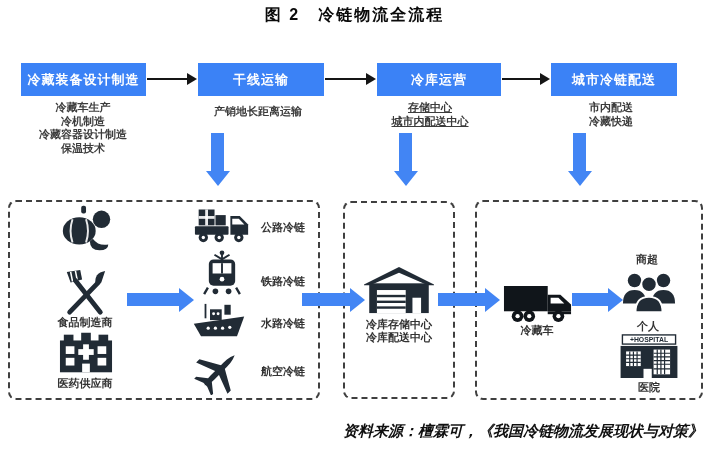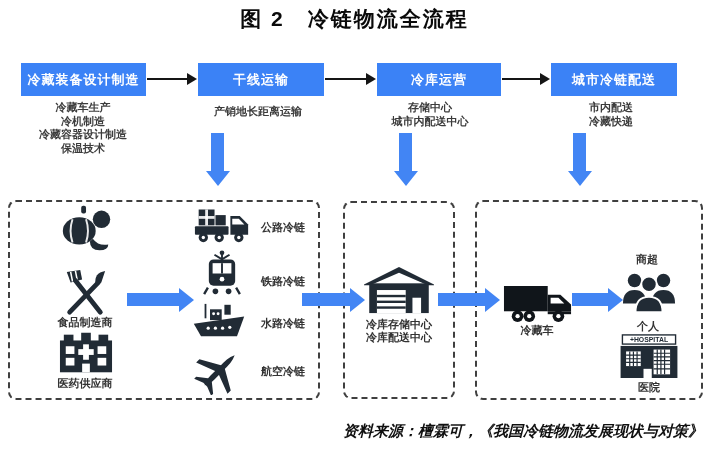--- a/index.html
+++ b/index.html
@@ -1,19 +1,19 @@
 <!DOCTYPE html>
 <html><head>
 <meta charset="utf-8">
 <style>
   html,body{margin:0;padding:0;background:#ffffff;}
   #page{position:relative;width:709px;height:449px;background:#fff;overflow:hidden;
         font-family:"Liberation Sans","DejaVu Sans",sans-serif;}
   .title{position:absolute;left:0;top:5px;width:709px;text-align:center;
-         font-size:21px;font-weight:bold;color:#0a0a0a;letter-spacing:2px;}
+         font-size:16px;font-weight:bold;color:#0a0a0a;letter-spacing:2px;}
   .stage{position:absolute;top:63px;height:33px;background:#3b82f6;color:#ffffff;
          display:flex;align-items:center;justify-content:center;
          font-size:13px;font-weight:bold;letter-spacing:1px;}
   .connector{position:absolute;top:78px;height:2px;background:#151515;}
   .connector::after{content:"";position:absolute;right:-9px;top:-5px;width:0;height:0;
          border-left:10px solid #151515;border-top:6px solid transparent;border-bottom:6px solid transparent;}
   .sub{position:absolute;text-align:center;font-size:11px;line-height:13.5px;
        color:#3c3c3c;font-weight:600;}
   .arrow-down{position:absolute;width:13px;background:#4285f4;}
   .arrow-down::after{content:"";position:absolute;left:50%;bottom:-15px;transform:translateX(-50%);
@@ -57,21 +57,21 @@
 
   <div class="sub" style="left:13px;top:101px;width:140px;">
     <div>冷藏车生产</div>
     <div>冷机制造</div>
     <div>冷藏容器设计制造</div>
     <div>保温技术</div>
   </div>
   <div class="sub" style="left:188px;top:105px;width:140px;">
     <div>产销地长距离运输</div>
   </div>
-  <div class="sub" style="left:360px;top:101px;width:140px;">
+  <div class="sub" style="left:360px;top:101px;width:140px;text-decoration:underline;">
     <div>存储中心</div>
     <div>城市内配送中心</div>
   </div>
   <div class="sub" style="left:541px;top:101px;width:140px;">
     <div>市内配送</div>
     <div>冷藏快递</div>
   </div>
 
   <div class="arrow-down" style="left:211px;top:133px;height:38px;"></div>
   <div class="arrow-down" style="left:399px;top:133px;height:38px;"></div>

